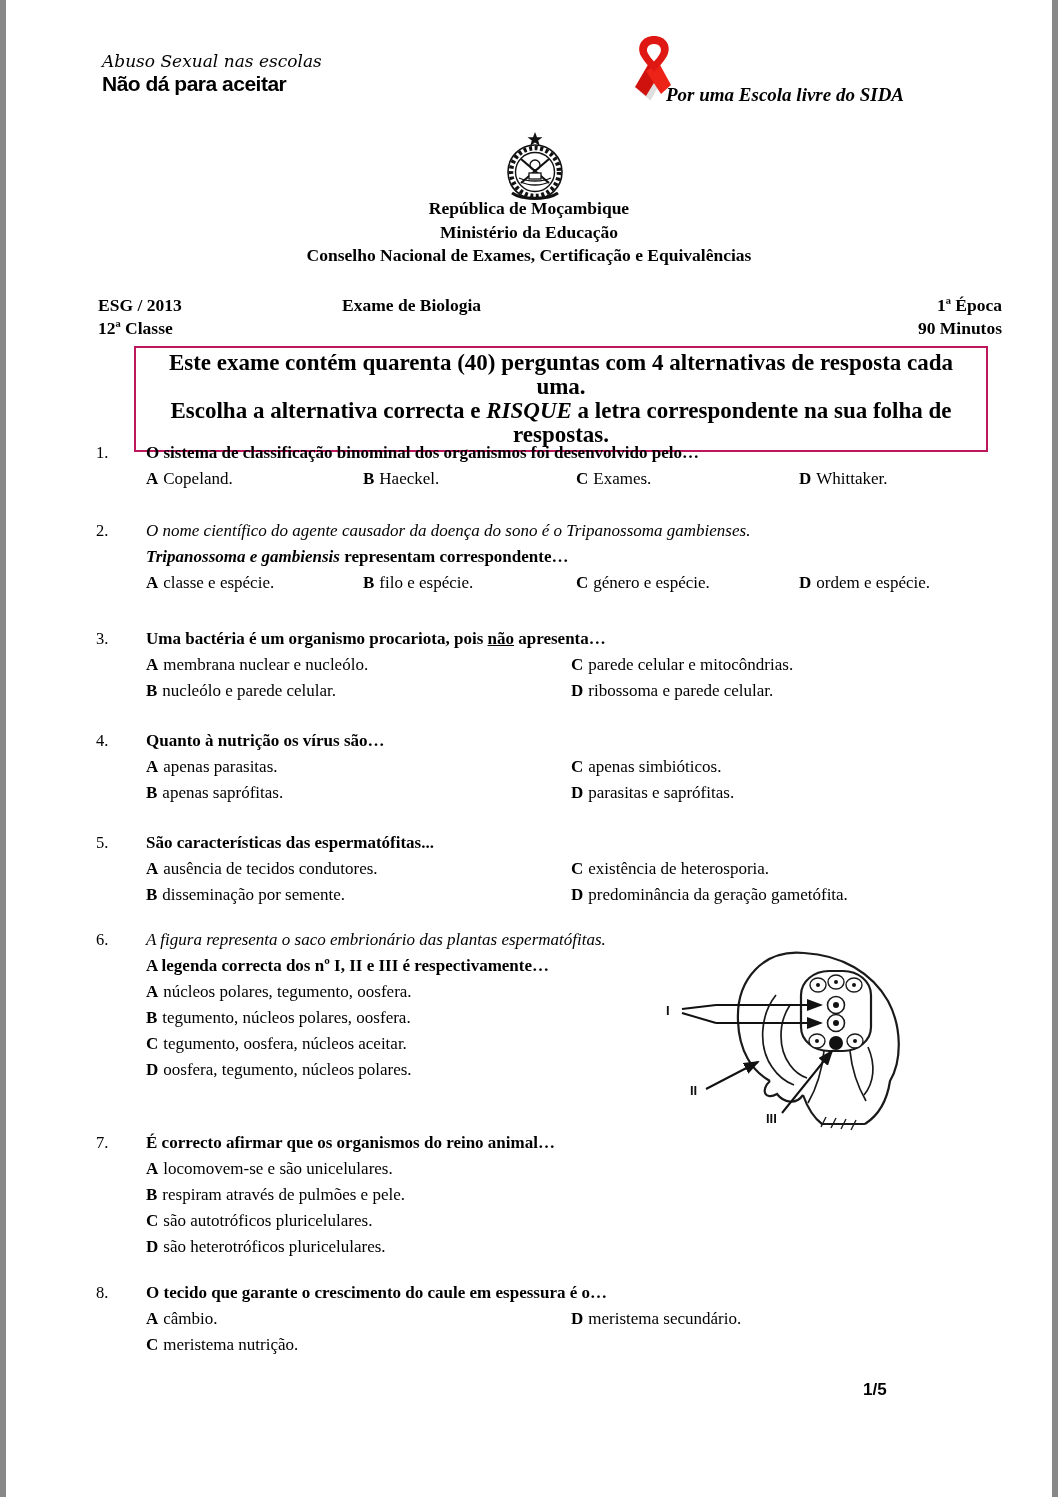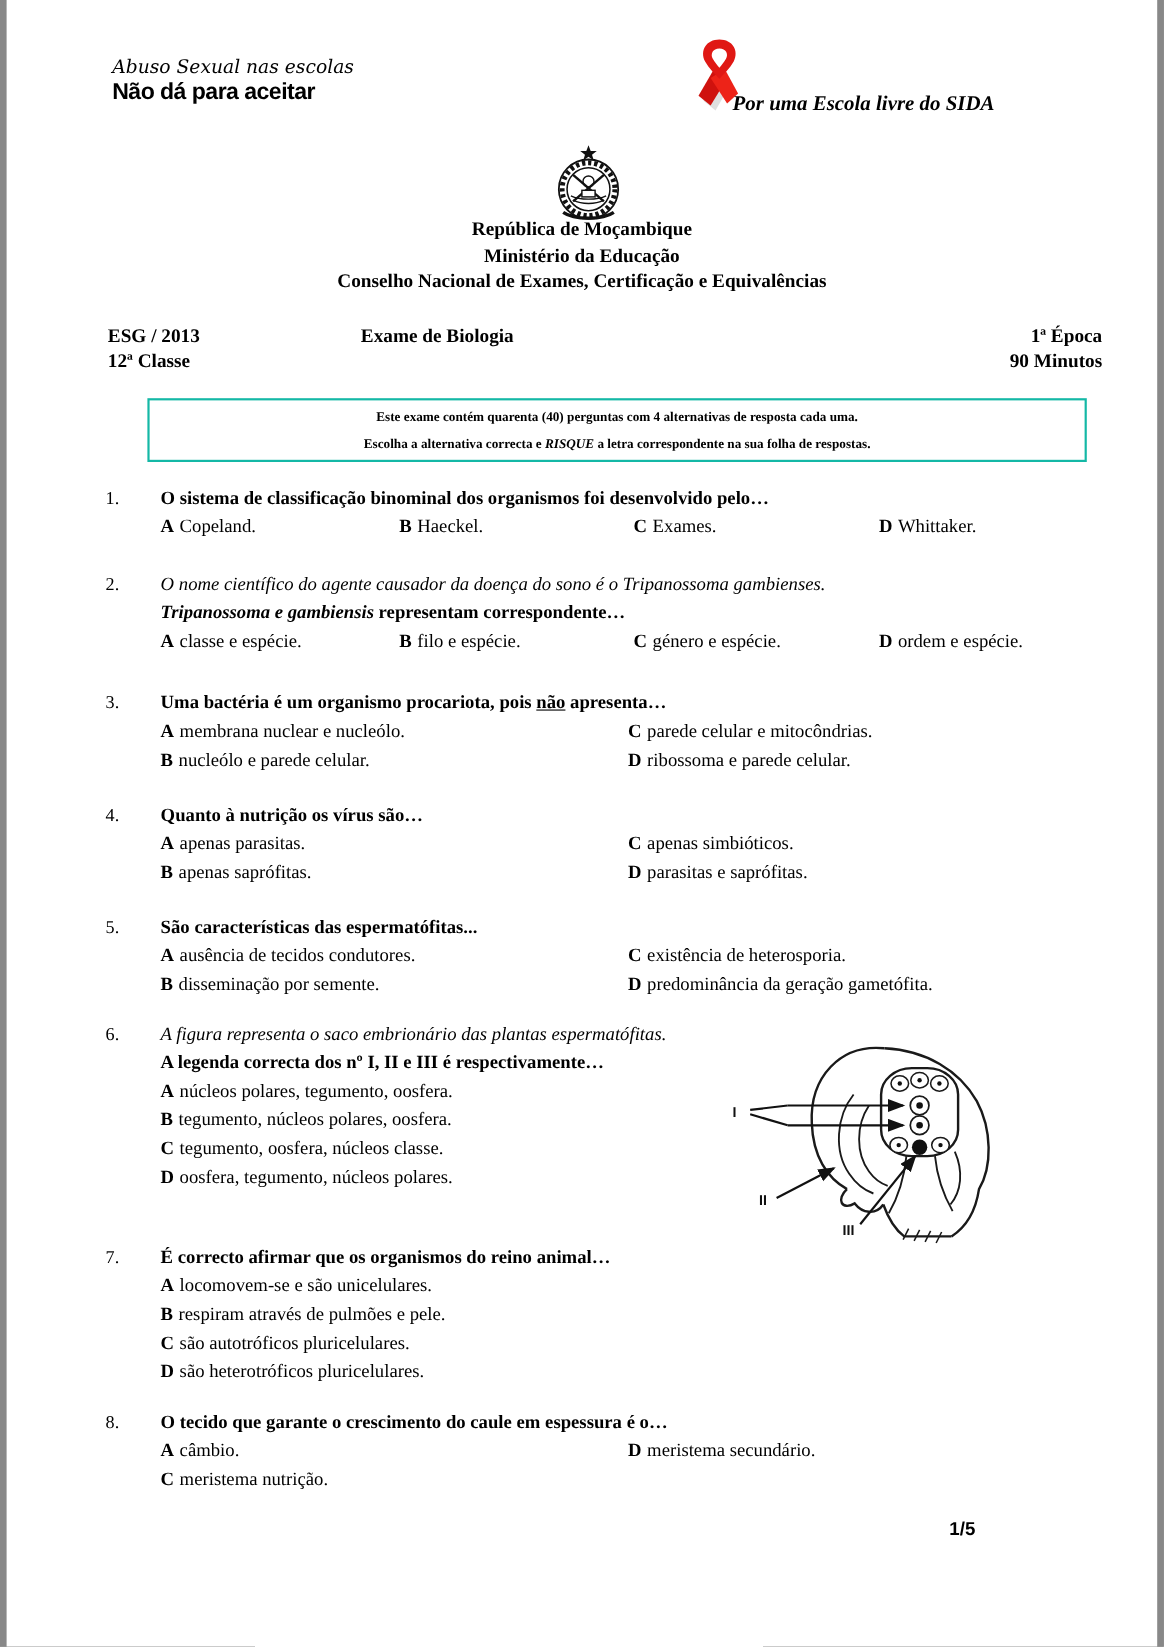--- a/index.html
+++ b/index.html
@@ -13,29 +13,29 @@
   
   .slogan { position:absolute; left:96px; top:50px; }
   .slogan-script { font-family:"DejaVu Serif", cursive, serif; font-style:italic; font-size:17px; line-height:22px; }
   .slogan-bold { font-family:"Liberation Sans", sans-serif; font-weight:700; font-size:21px; line-height:24px; letter-spacing:-0.5px; }
   .ribbon-wrap { position:absolute; left:622px; top:33px; width:52px; height:68px; }
   .ribbon-caption { position:absolute; left:660px; top:84px; font-weight:700; font-style:italic; font-size:19px; }
   
   .emblem-wrap { position:absolute; left:481px; top:131px; width:96px; height:72px; }
   .letterhead { position:absolute; left:0; top:197px; width:100%; text-align:center; font-weight:700; font-size:17.5px; line-height:23.5px; }
   
-  .exam-info { position:absolute; left:92px; top:294px; width:904px; display:flex; font-weight:700; font-size:17.5px; line-height:23px; }
+  .exam-info { position:absolute; left:92px; top:294px; width:904px; display:flex; font-weight:700; font-size:17.5px; line-height:23px;gap:14px; }
   .exam-info .col-left { width:230px; }
   .exam-info .col-center { flex:1; text-align:left; }
   .exam-info .col-right { width:230px; text-align:right; }
   
   .instruction-box {
-    position:absolute; left:128px; top:362px; width:854px;
-    border:2px solid #14b8a6; padding:3px 6px;
-    text-align:center; font-weight:700; font-size:12px; line-height:24px;
+    position:absolute; left:128px; top:346px; width:854px;
+    border:2px solid #be185d; padding:3px 6px;
+    text-align:center; font-weight:700; font-size:23px; line-height:24px;
   }
   .i { font-style:italic; }
   .u { text-decoration:underline; }
   
   .questions { position:absolute; left:90px; top:440px; width:912px; }
   .question { display:flex; }
   .qnum { width:50px; font-size:16.5px; line-height:26px; }
   .qbody { flex:1; position:relative; }
   .qheading { font-weight:700; line-height:26px; }
   .qintro { font-style:italic; line-height:26px; }
@@ -187,21 +187,21 @@
     </div>
 
     <div class="question mb6">
       <div class="qnum">6.</div>
       <div class="qbody">
         <div class="qintro">A figura representa o saco embrionário das plantas espermatófitas.</div>
         <div class="qheading">A legenda correcta dos nº I, II e III é respectivamente…</div>
         <div class="opts list">
           <div class="opt"><span class="letter">A</span><span>núcleos polares, tegumento, oosfera.</span></div>
           <div class="opt"><span class="letter">B</span><span>tegumento, núcleos polares, oosfera.</span></div>
-          <div class="opt"><span class="letter">C</span><span>tegumento, oosfera, núcleos classe.</span></div>
+          <div class="opt"><span class="letter">C</span><span>tegumento, oosfera, núcleos aceitar.</span></div>
           <div class="opt"><span class="letter">D</span><span>oosfera, tegumento, núcleos polares.</span></div>
         </div>
 
         <div class="q6-figure">
           <svg width="300" height="190" viewBox="0 0 300 190">
             <defs>
               <marker id="ah" markerWidth="9" markerHeight="8" refX="7" refY="3" orient="auto">
                 <path d="M0 0 L8 3 L0 6 Z" fill="#111"></path>
               </marker>
             </defs>

